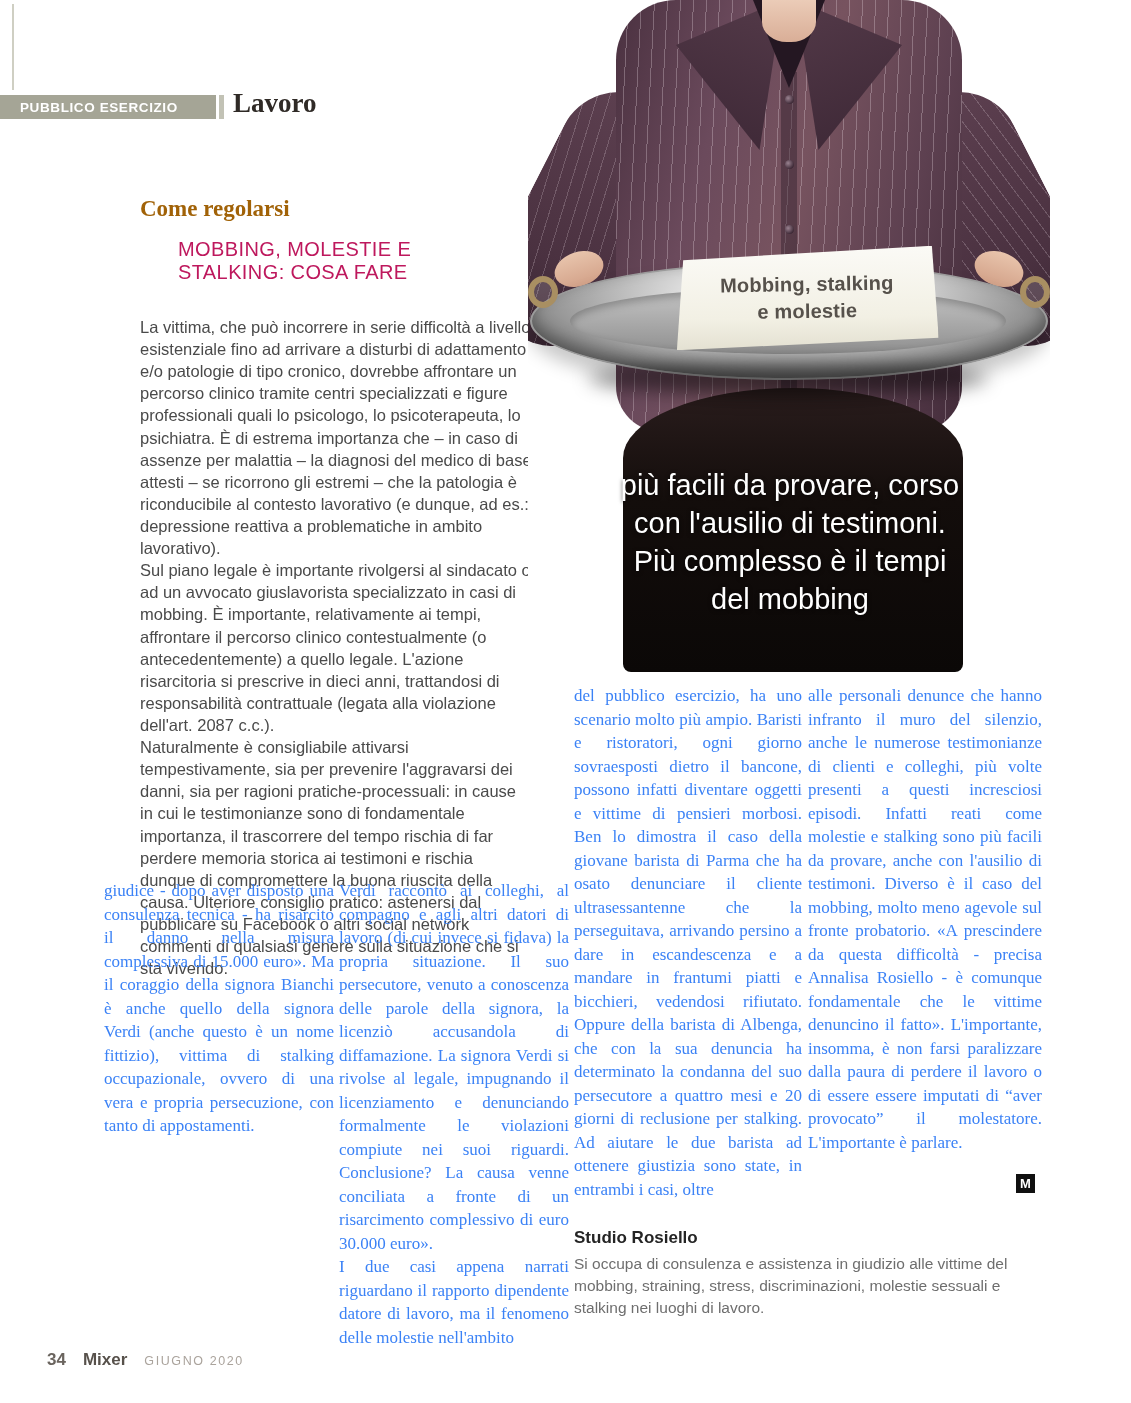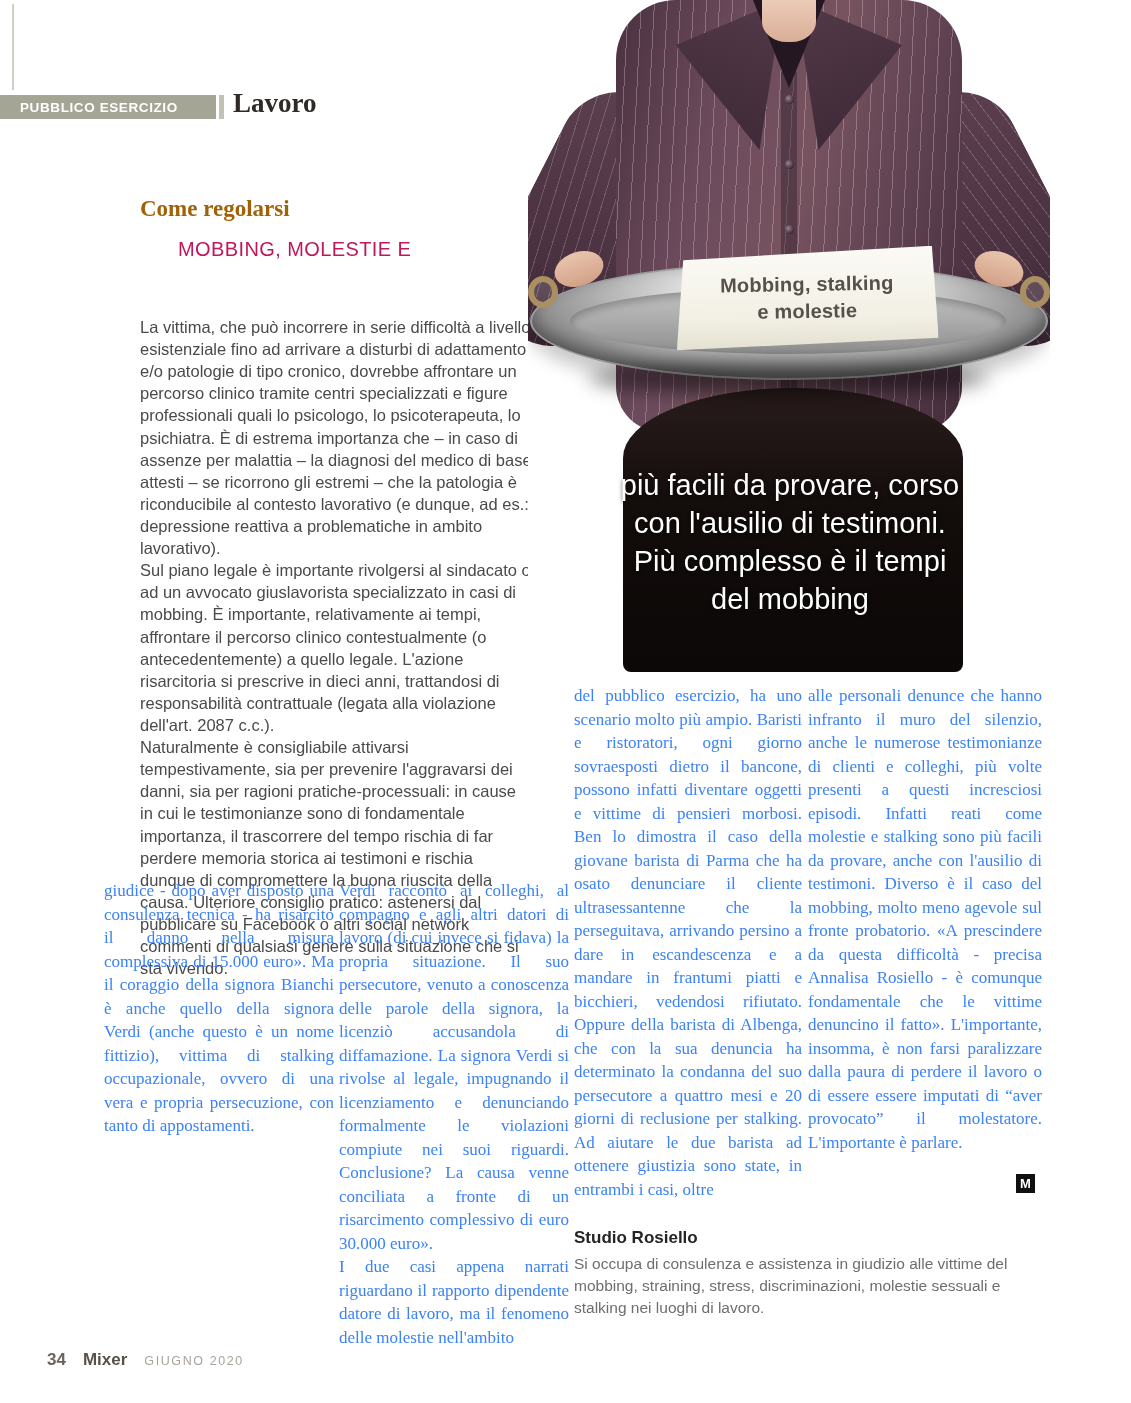--- a/index.html
+++ b/index.html
@@ -108,20 +108,21 @@
   <div class="edge-line"></div>
   <div class="kicker">
     <span>PUBBLICO ESERCIZIO</span>
   </div>
   <div class="kicker-sep"></div>
   <div class="section-label">Lavoro</div>
 
   <div class="eyebrow">Come regolarsi</div>
   <div class="headline">
     <div>MOBBING, MOLESTIE E</div>
+    <div>STALKING: COSA FARE</div>
   </div>
   <div class="intro">
     <p>La vittima, che può incorrere in serie difficoltà a livello esistenziale fino ad arrivare a disturbi di adattamento e/o patologie di tipo cronico, dovrebbe affrontare un percorso clinico tramite centri specializzati e figure professionali quali lo psicologo, lo psicoterapeuta, lo psichiatra. È di estrema importanza che – in caso di assenze per malattia – la diagnosi del medico di base attesti – se ricorrono gli estremi – che la patologia è riconducibile al contesto lavorativo (e dunque, ad es.: depressione reattiva a problematiche in ambito lavorativo).</p>
     <p>Sul piano legale è importante rivolgersi al sindacato o ad un avvocato giuslavorista specializzato in casi di mobbing. È importante, relativamente ai tempi, affrontare il percorso clinico contestualmente (o antecedentemente) a quello legale. L'azione risarcitoria si prescrive in dieci anni, trattandosi di responsabilità contrattuale (legata alla violazione dell'art. 2087 c.c.).</p>
     <p>Naturalmente è consigliabile attivarsi tempestivamente, sia per prevenire l'aggravarsi dei danni, sia per ragioni pratiche-processuali: in cause in cui le testimonianze sono di fondamentale importanza, il trascorrere del tempo rischia di far perdere memoria storica ai testimoni e rischia dunque di compromettere la buona riuscita della causa. Ulteriore consiglio pratico: astenersi dal pubblicare su Facebook o altri social network commenti di qualsiasi genere sulla situazione che si sta vivendo.</p>
   </div>
 
   <div class="photo">
     <div class="sleeve sleeve-left"></div>
     <div class="sleeve sleeve-right"></div>

